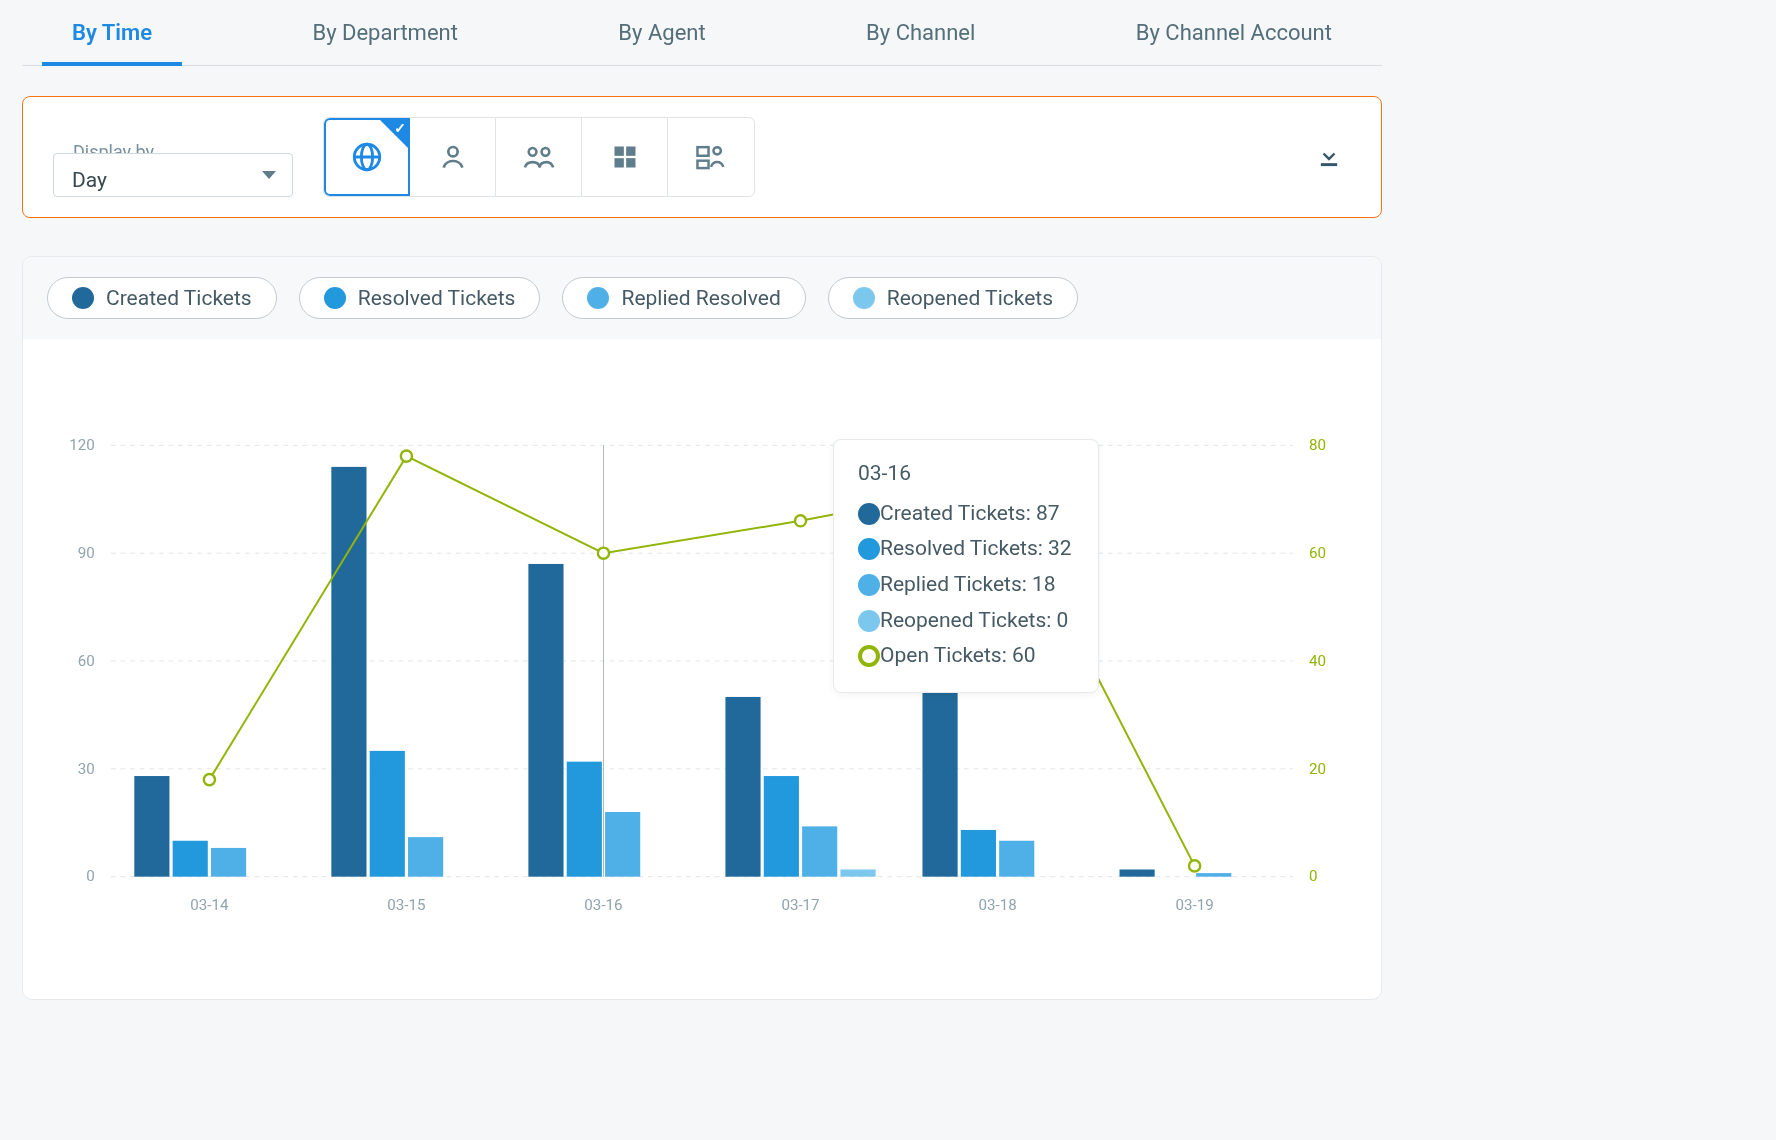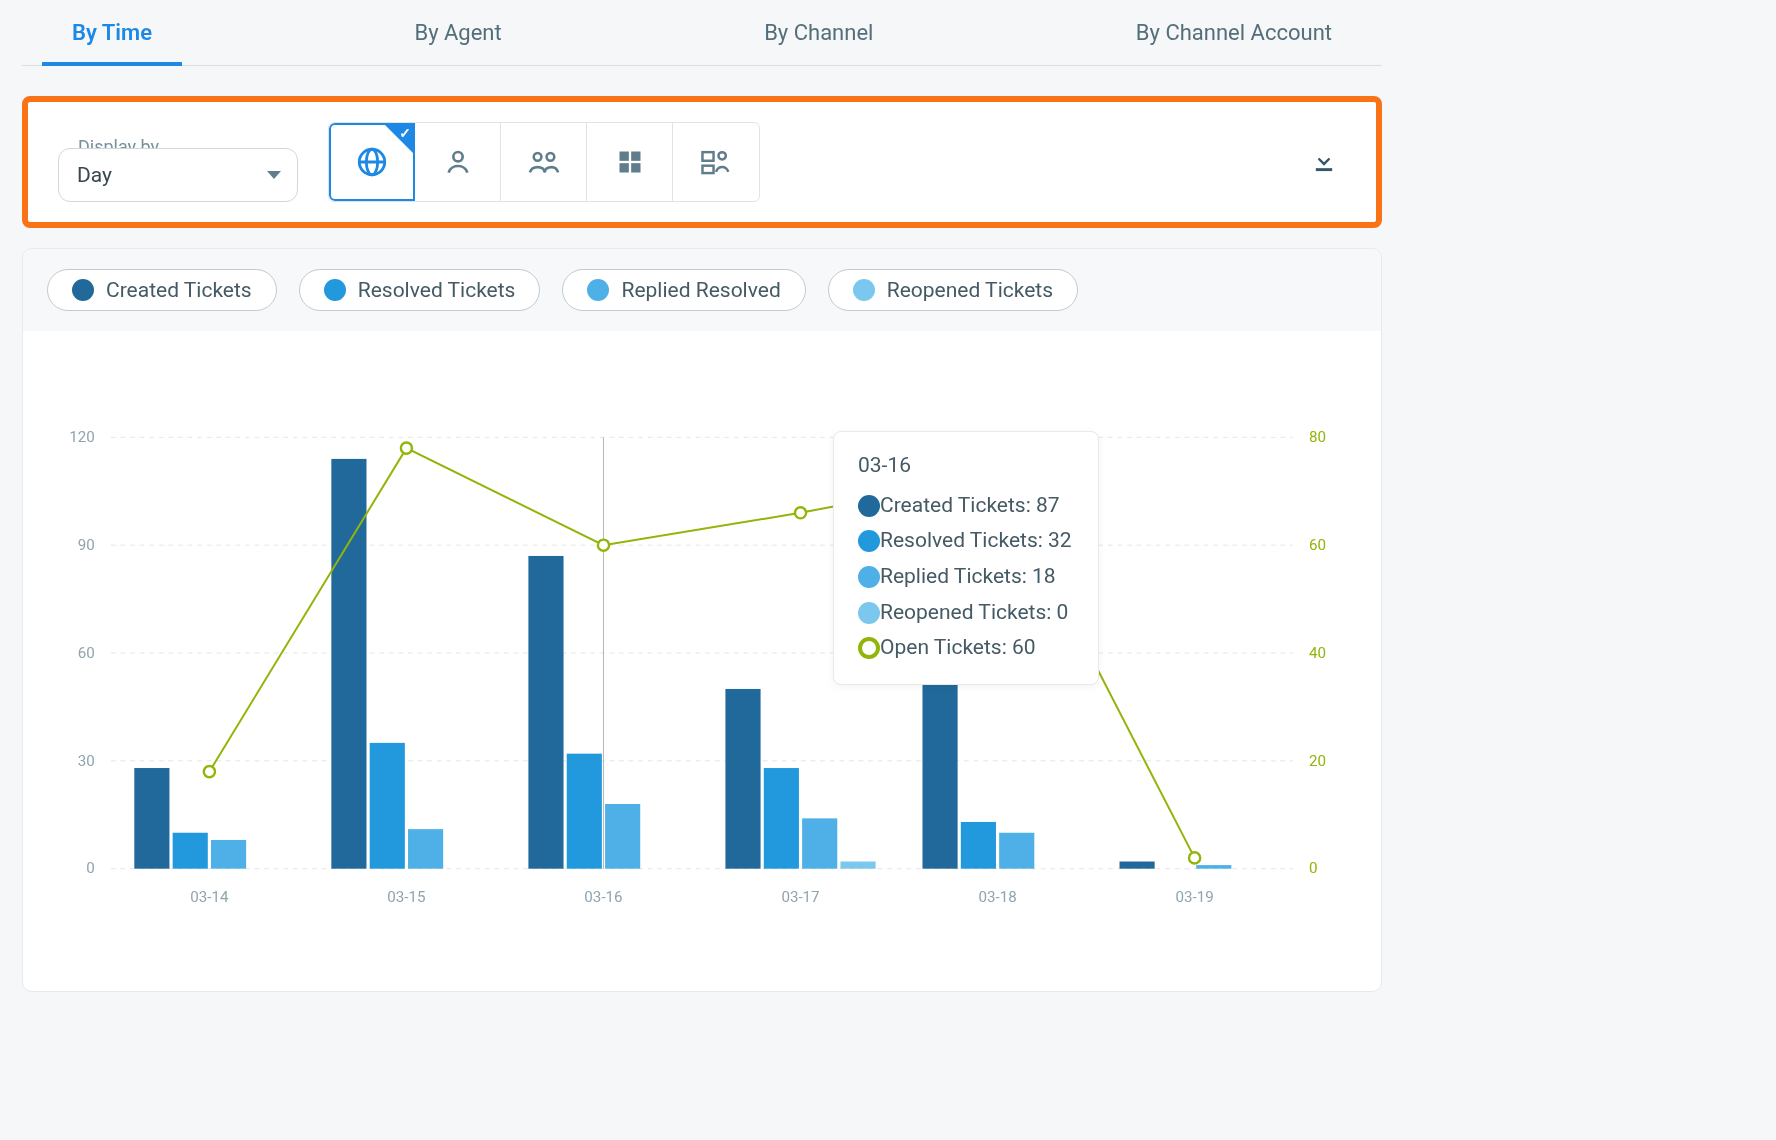--- a/index.html
+++ b/index.html
@@ -33,41 +33,41 @@
   }
   .tab.active::after {
     content: "";
     position: absolute;
     left: -20px; right: -20px; bottom: -1px;
     height: 4px; background: #1e88e5;
   }
   
   .toolbar-card {
     background: #fff;
-    border: 6px solid #f97316;
+    border: 1px solid #f97316;
     border-radius: 8px;
     margin-top: 30px;
     padding: 20px 30px;
     display: flex;
     align-items: center;
     justify-content: space-between;
   }
   .toolbar-left {
     display: flex; align-items: flex-end; gap: 30px;
   }
   .display-wrap { position: relative; display: inline-block; }
   .display-label {
     position: absolute; top: -12px; left: 14px;
     background: #fff; padding: 0 6px;
     font-size: 18px; color: #78909c;
   }
   .display-select {
-    border: 1px solid #cfd8dc; border-radius: 12px;
+    border: 1px solid #cfd8dc; border-radius: 4px;
     font-size: 21px; color: #37474f;
-    padding: 14px 60px 14px 18px;
+    padding: 14px 60px 4px 18px;
     min-width: 240px;
     cursor: pointer;
     position: relative;
     background: #fff;
   }
   .display-select .caret {
     position: absolute; right: 16px; top: 50%; transform: translateY(-50%);
     width: 0; height: 0;
     border-left: 7px solid transparent;
     border-right: 7px solid transparent;
@@ -106,21 +106,21 @@
   .download-btn {
     color: #33566c;
     cursor: pointer;
     padding: 8px;
   }
   
   .chart-card {
     background: #fff;
     border: 1px solid #e6eaec;
     border-radius: 10px;
-    margin-top: 20px;
+    margin-top: 38px;
   }
   .legend-bar {
     background: #f6f8f9;
     border-radius: 10px 10px 0 0;
     padding: 20px 24px;
     display: flex; gap: 22px; flex-wrap: wrap;
   }
   .legend-pill {
     display: flex; align-items: center; gap: 12px;
     border: 1.5px solid #c2cbd0;
@@ -169,20 +169,21 @@
   .tooltip-title { margin-bottom: 4px; }
   .tooltip-row { display: flex; align-items: center; white-space: nowrap; }
 </style>
 </head>
 <body>
 
 <div class="page">
 
   <div class="tabs">
     <div class="tab active">By Time</div>
+    <div class="tab">By Department</div>
     <div class="tab">By Agent</div>
     <div class="tab">By Channel</div>
     <div class="tab">By Channel Account</div>
   </div>
 
   <div class="toolbar-card">
     <div class="toolbar-left">
       <div class="display-wrap">
         <span class="display-label">Display by</span>
         <div class="display-select">

